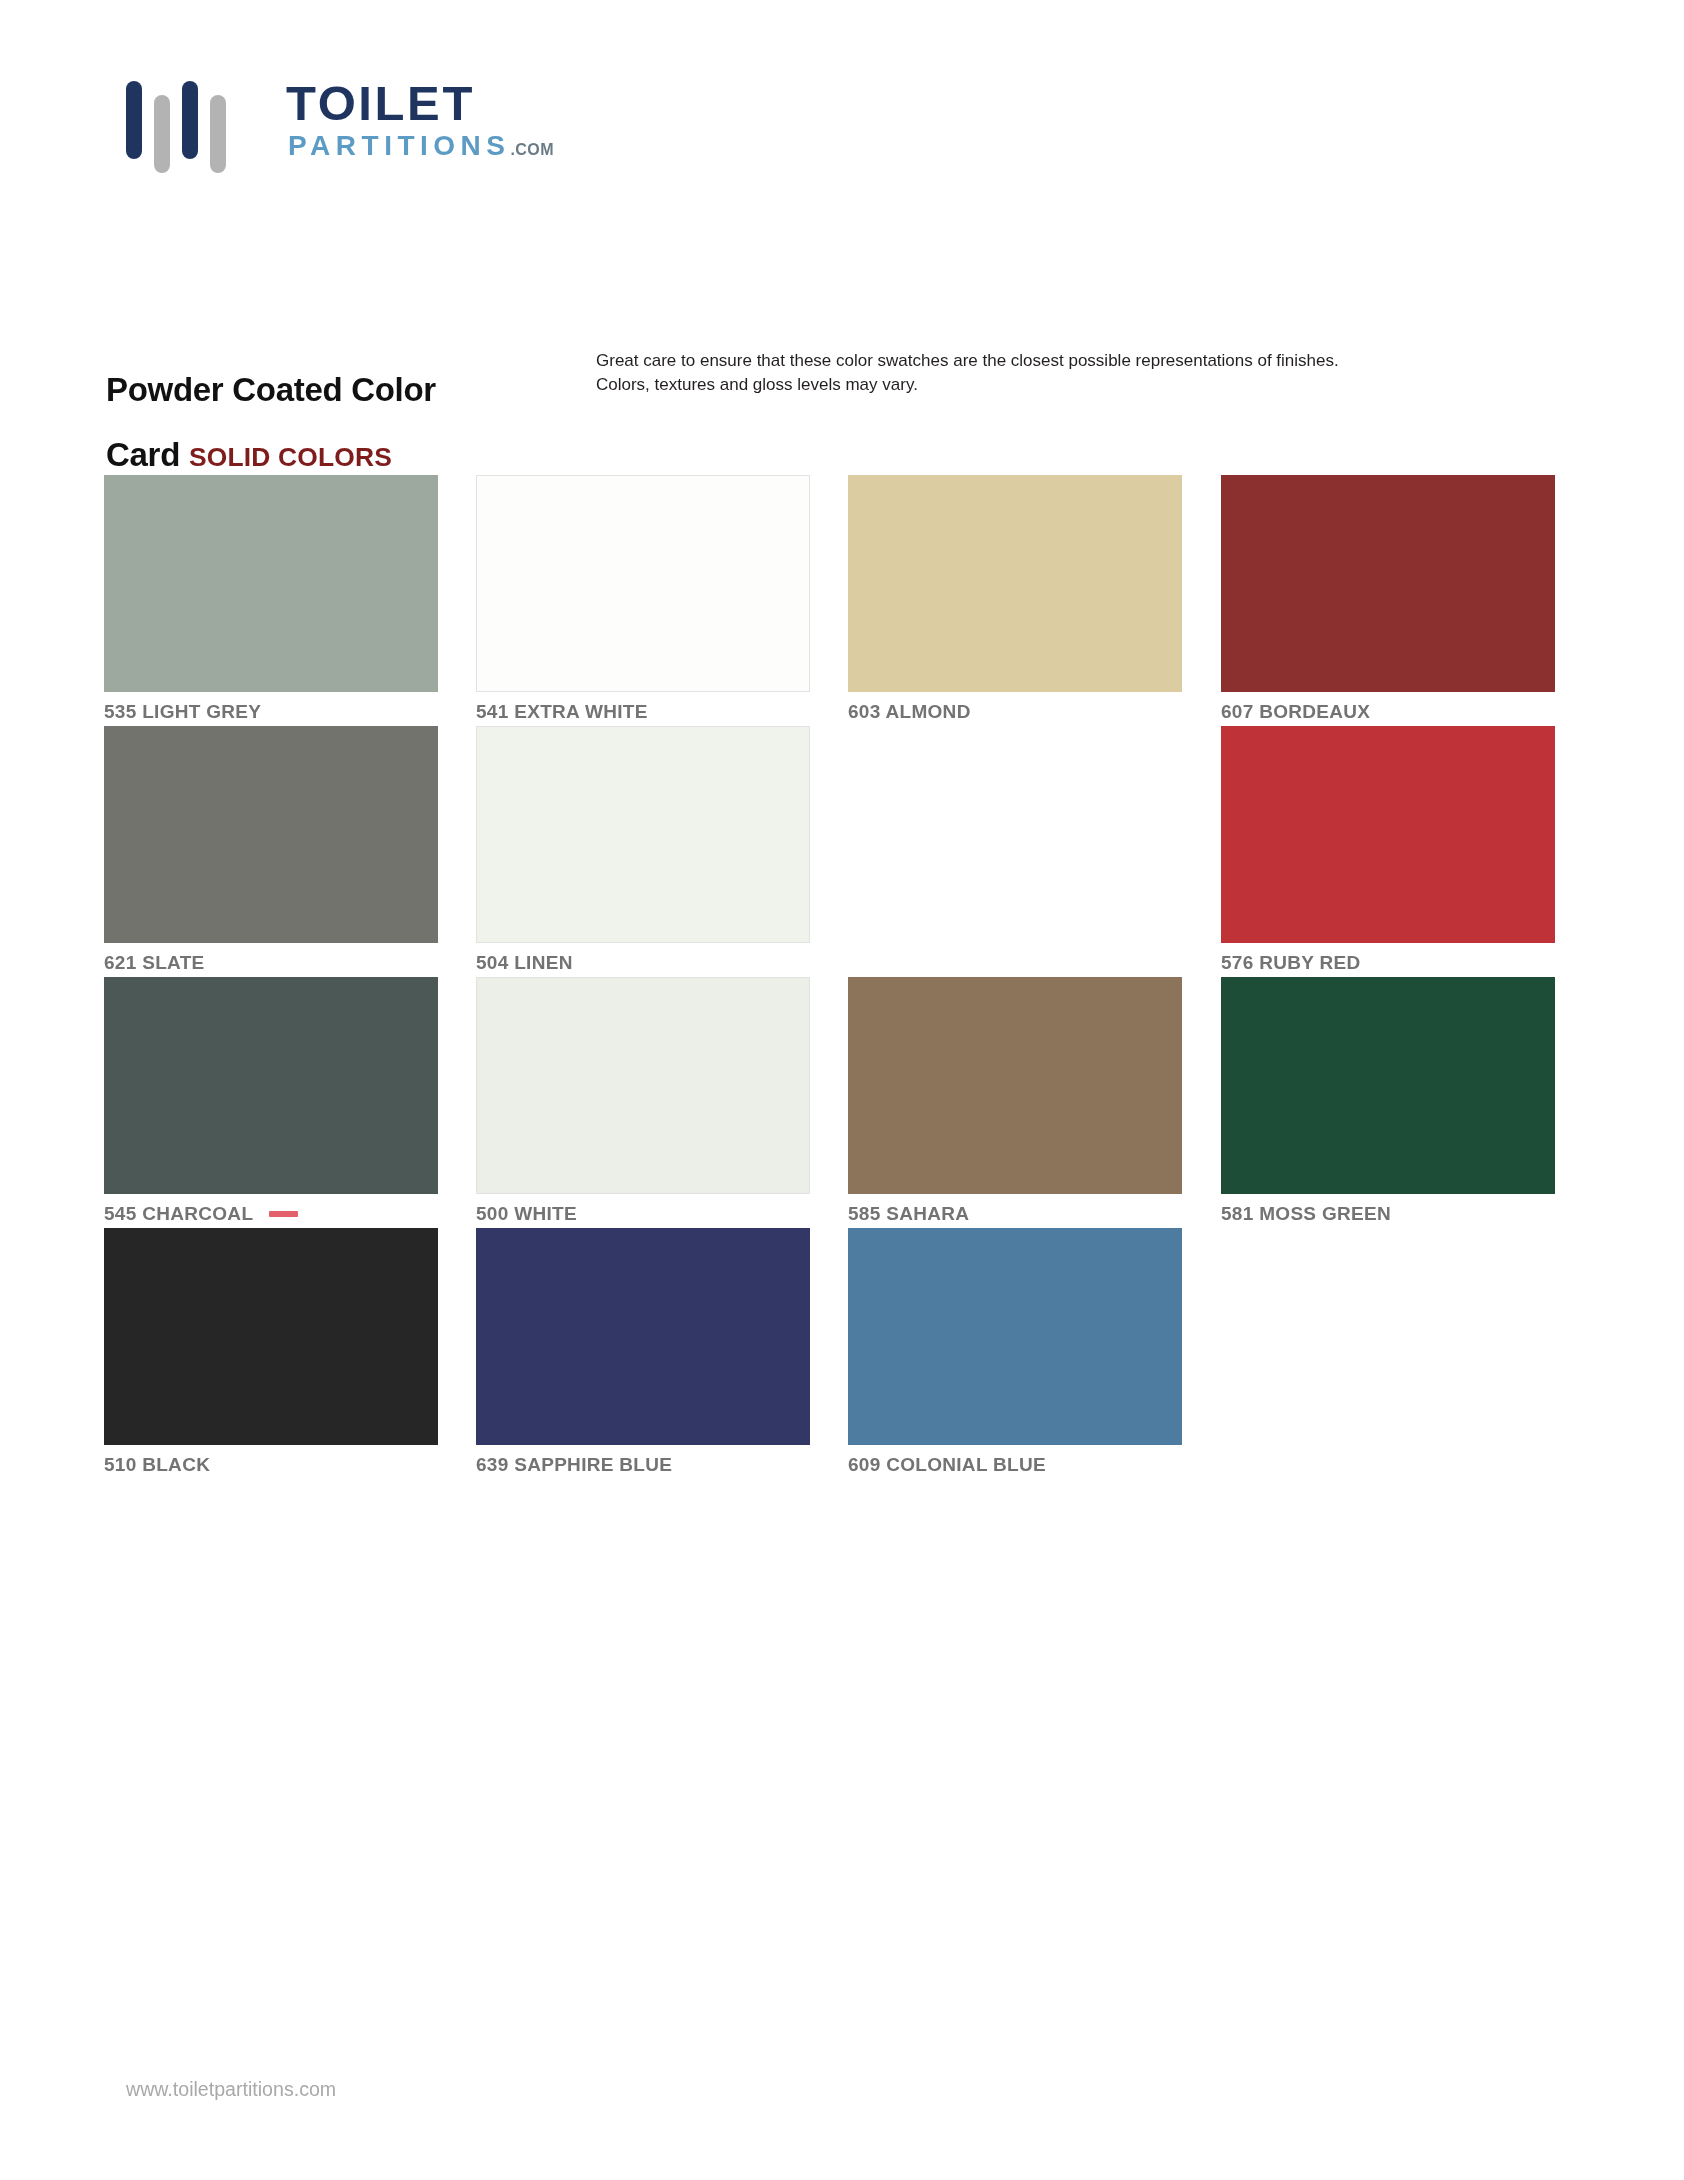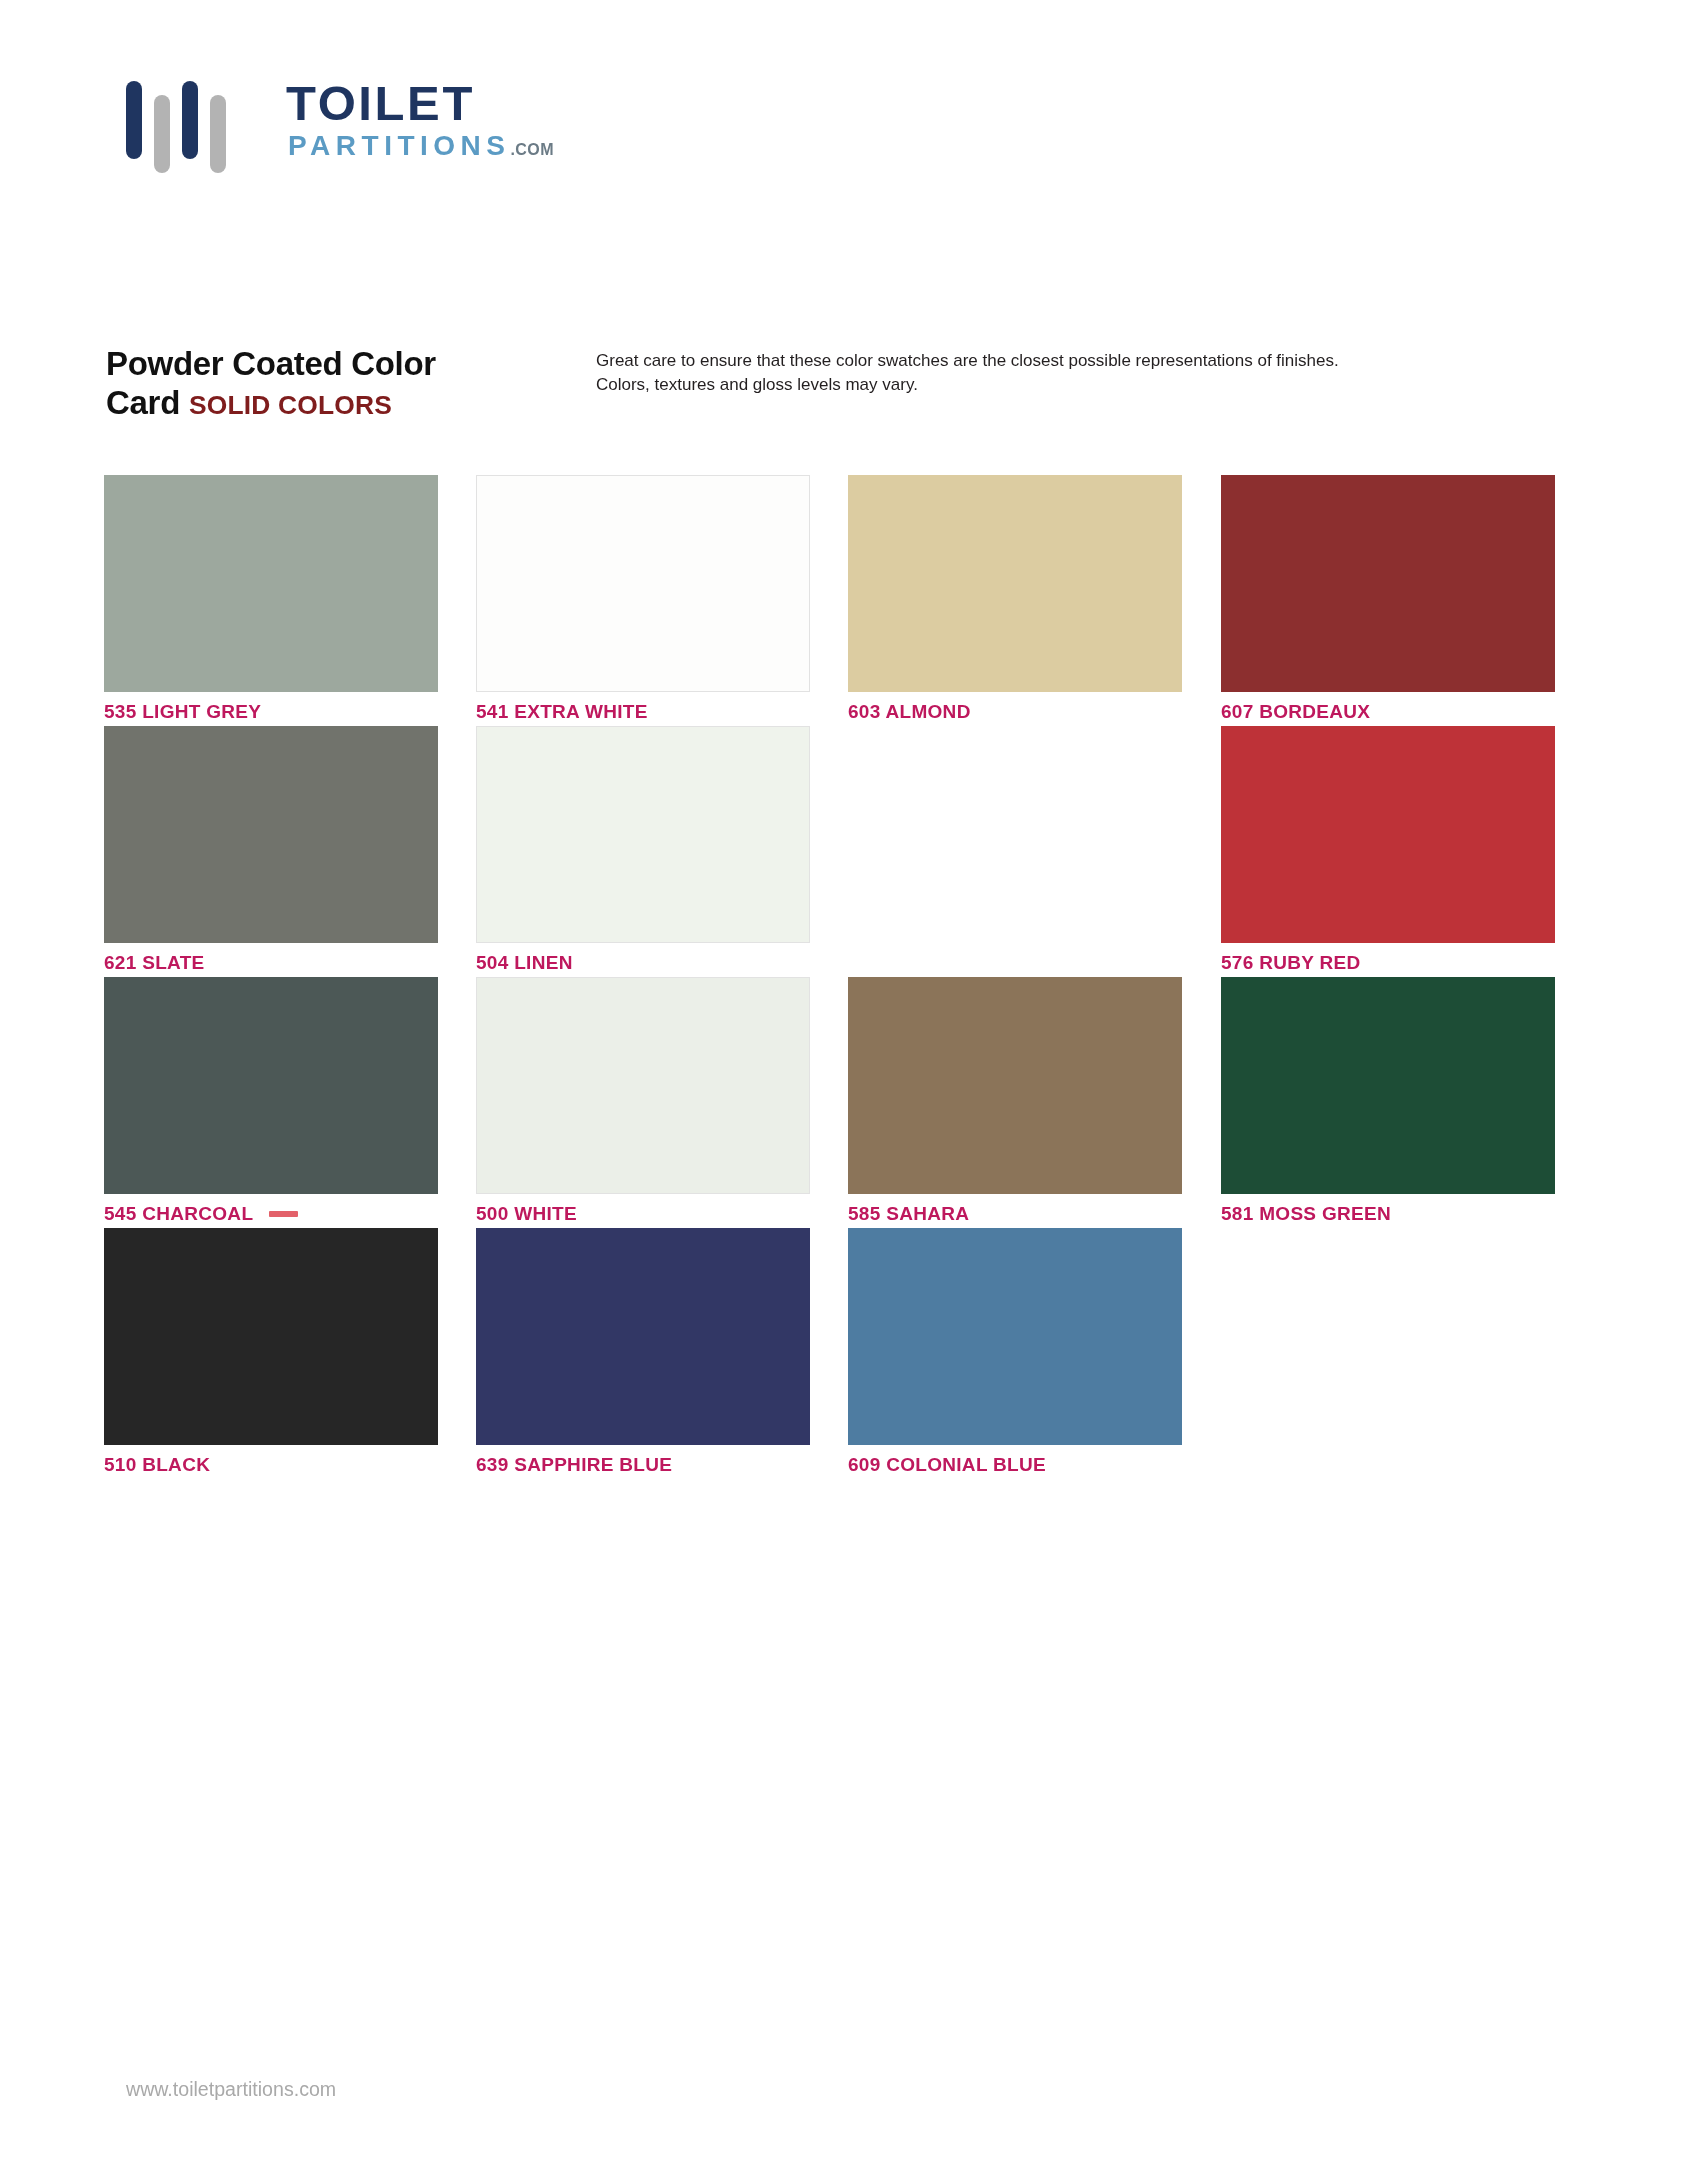--- a/index.html
+++ b/index.html
@@ -76,20 +76,21 @@
     left: 106px;
     top: 345px;
     width: 477px;
   }
   .title-line {
     font-size: 33px;
     font-weight: bold;
     color: #111111;
     line-height: 1.18;
     letter-spacing: -0.3px;
+    margin-top: 26px;
   }
   .title-sub {
     font-size: 26.4px;
     font-weight: bold;
     color: #7f1d1d;
     letter-spacing: 0.2px;
   }
 
   #description-block {
     position: absolute;
@@ -127,21 +128,21 @@
     box-sizing: border-box;
   }
   .swatch-chip.bordered {
     border: 0.9px solid #E2E2E2;
   }
   .swatch-label {
     margin-top: 9.4px;
     font-size: 19px;
     font-weight: bold;
     letter-spacing: 0.3px;
-    color: #be185d;
+    color: #737373;
     white-space: nowrap;
     display: flex;
     align-items: center;
   }
   .label-mark {
     display: inline-block;
     width: 29px;
     height: 6px;
     background: #E3616A;
     margin-left: 15.3px;

